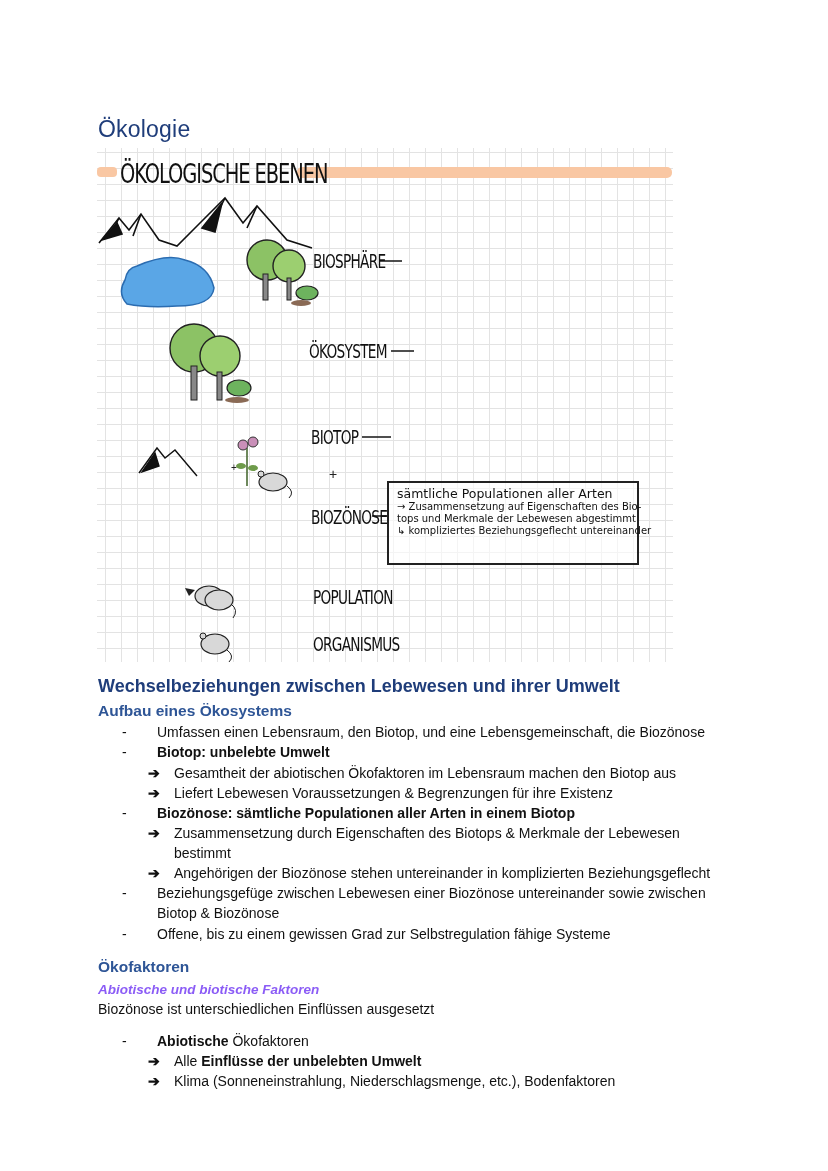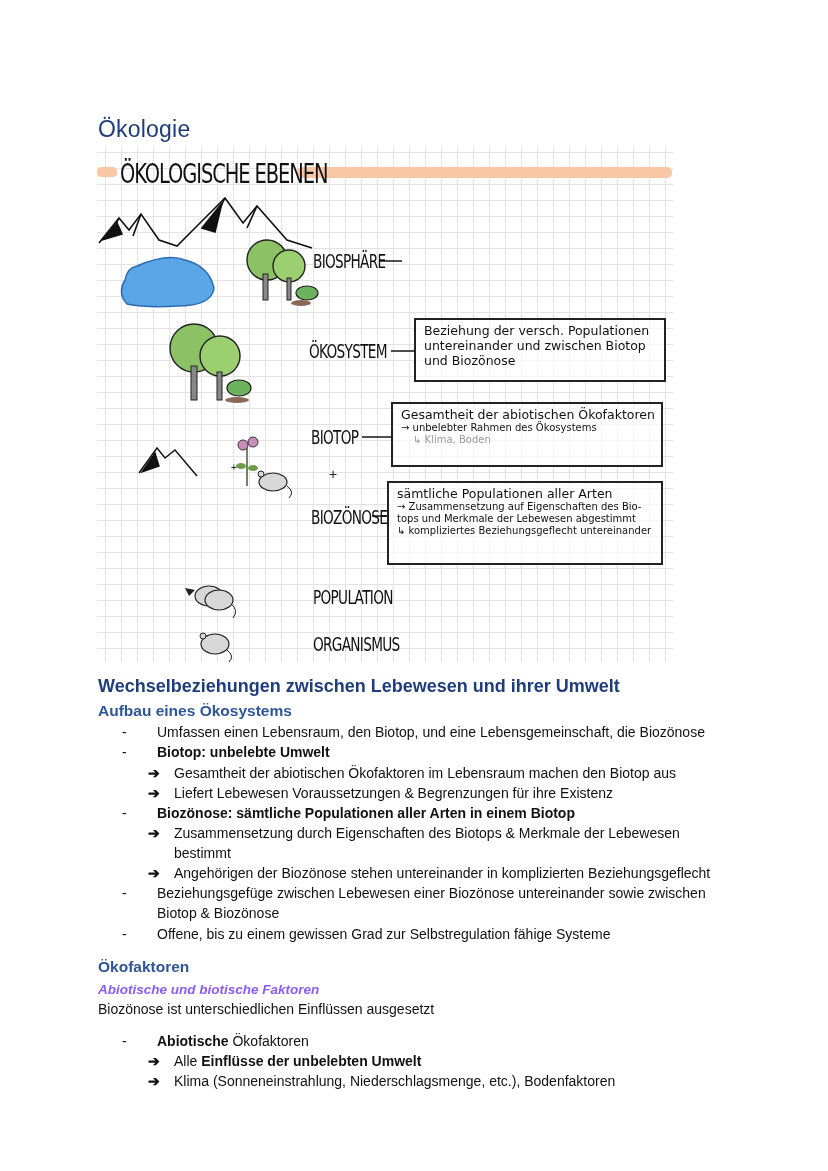--- a/index.html
+++ b/index.html
@@ -137,37 +137,27 @@
     <line x1="294" y1="203" x2="317" y2="203" stroke="#222" stroke-width="1.6"></line>
     <line x1="265" y1="289" x2="294" y2="289" stroke="#222" stroke-width="1.6"></line>
     <line x1="275" y1="368" x2="292" y2="368" stroke="#222" stroke-width="1.6"></line>
   </svg>
 
   <div class="hand-title">ÖKOLOGISCHE EBENEN</div>
 
   <div class="level-label" style="left:216px; top:102px;">BIOSPHÄRE</div>
 
   <div class="level-label" style="left:212px; top:192px;">ÖKOSYSTEM</div>
-  <div class="note-box" style="left:317px; top:170px; width:252px; height:64px;">
-    <div class="note-main">Beziehung der versch. Populationen</div>
-    <div class="note-main">untereinander und zwischen Biotop</div>
-    <div class="note-main">und Biozönose</div>
-  </div>
 
   <div class="level-label" style="left:214px; top:278px;">BIOTOP</div>
-  <div class="note-box" style="left:294px; top:254px; width:272px; height:65px;">
-    <div class="note-main">Gesamtheit der abiotischen Ökofaktoren</div>
-    <div class="note-sub">→ unbelebter Rahmen des Ökosystems</div>
-    <div class="note-sub-grey">↳ Klima, Boden</div>
-  </div>
 
   <div class="plus-sign" style="left:232px; top:318px;">+</div>
 
   <div class="level-label" style="left:214px; top:358px;">BIOZÖNOSE</div>
-  <div class="note-box" style="left:290px; top:333px; width:276px; height:84px;">
+  <div class="note-box" style="left:290px; top:333px; width:252px; height:84px;">
     <div class="note-main">sämtliche Populationen aller Arten</div>
     <div class="note-sub">→ Zusammensetzung auf Eigenschaften des Bio-</div>
     <div class="note-sub">tops und Merkmale der Lebewesen abgestimmt</div>
     <div class="note-sub">↳ kompliziertes Beziehungsgeflecht untereinander</div>
   </div>
 
   <div class="level-label" style="left:216px; top:438px;">POPULATION</div>
   <div class="level-label" style="left:216px; top:485px;">ORGANISMUS</div>
 </div>
 

